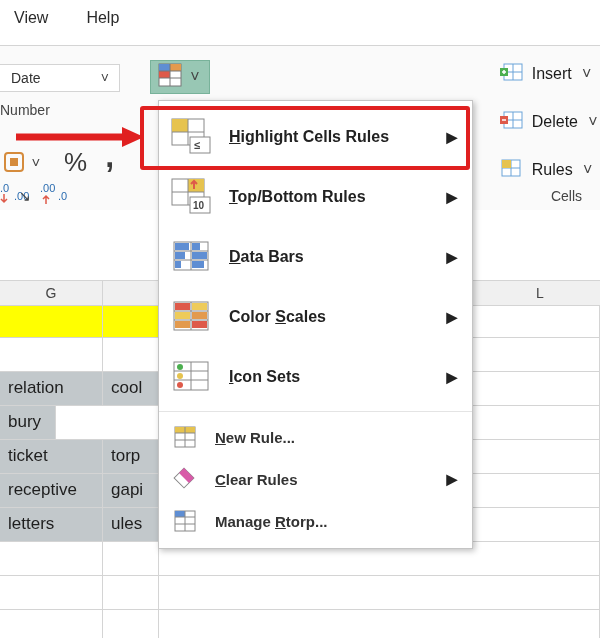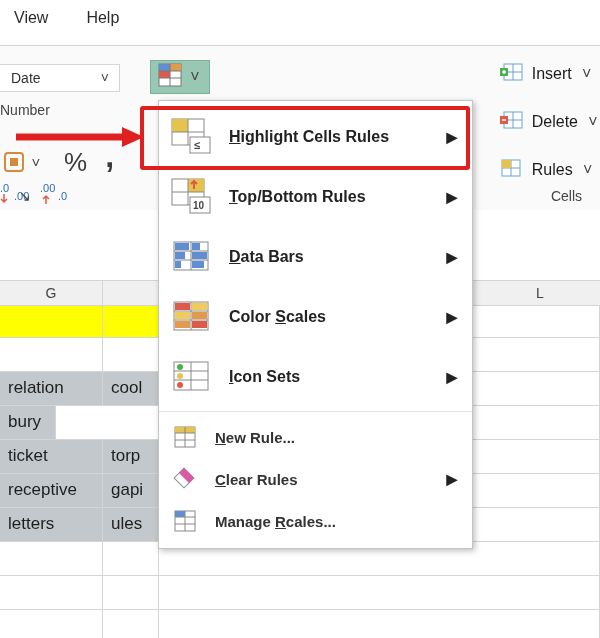--- a/index.html
+++ b/index.html
@@ -396,21 +396,21 @@
   <div class="menu-item short">
     <span class="ico">
       <svg width="22" height="22">
           <rect x="1" y="1" width="20" height="20" fill="#fff" stroke="#888"></rect>
           <rect x="1" y="1" width="10" height="6" fill="#5f8ed3"></rect>
           <line x1="1" y1="7" x2="21" y2="7" stroke="#888"></line>
           <line x1="1" y1="14" x2="21" y2="14" stroke="#888"></line>
           <line x1="11" y1="1" x2="11" y2="21" stroke="#888"></line>
         </svg>
     </span>
-    <span class="label"><span>Manage </span><u>R</u><span>cales...</span></span>
+    <span class="label"><span>Manage </span><u>R</u><span>torp...</span></span>
   </div>
 </div>
 
 <div class="redbox"></div>
 <svg class="arrow" width="130" height="24">
   <line x1="0" y1="12" x2="108" y2="12" stroke="#e02020" stroke-width="7"></line>
   <polygon points="106,2 128,12 106,22" fill="#e02020"></polygon>
 </svg>
 
 </body></html>

